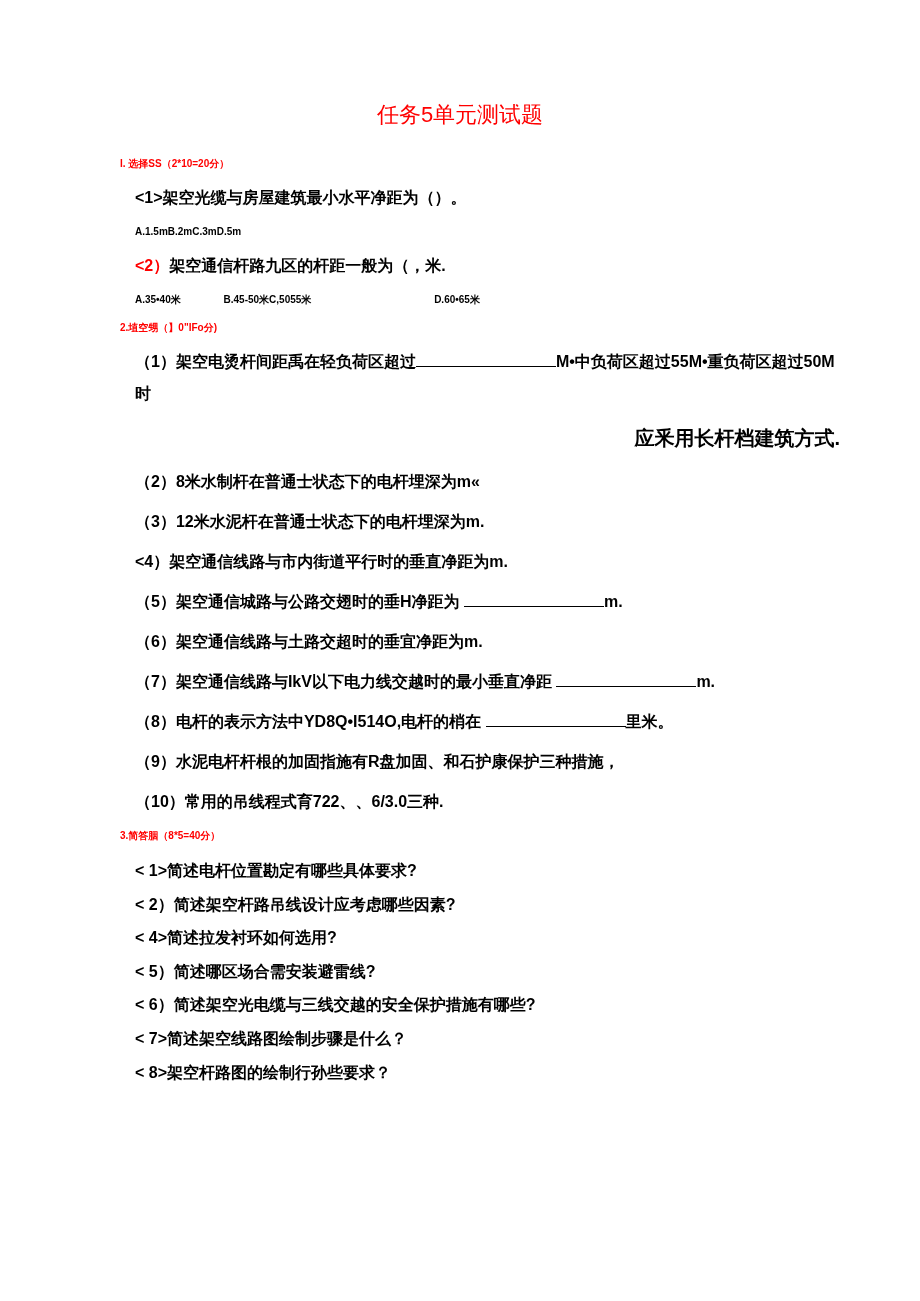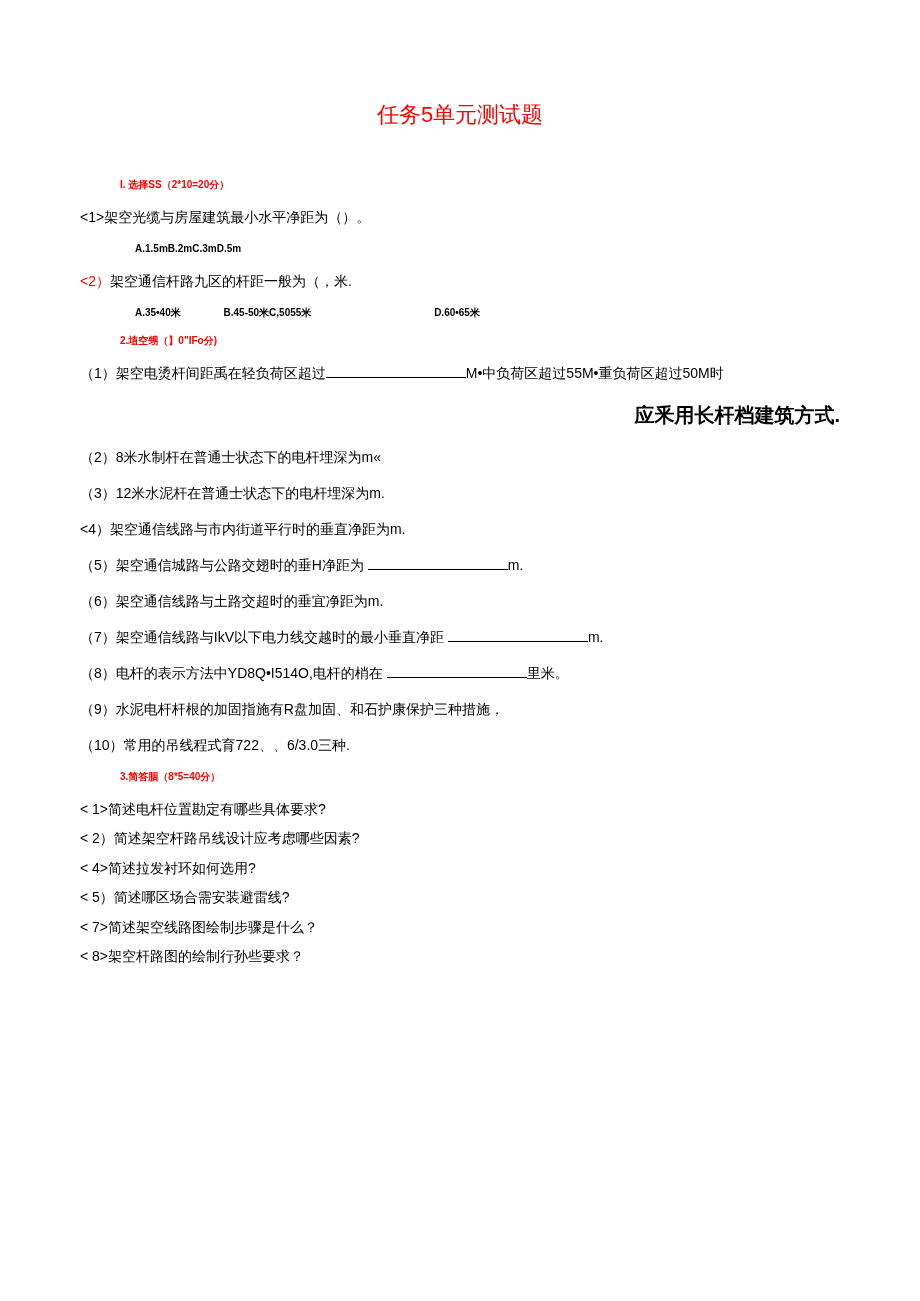--- a/index.html
+++ b/index.html
@@ -8,34 +8,35 @@
       margin: 0;
       padding: 100px 80px 60px 80px;
       width: 920px;
       box-sizing: border-box;
       color: #000000;
     }
     .title {
       text-align: center;
       color: #ff0000;
       font-size: 22px;
-      margin-bottom: 45px;
+      margin-bottom: 24px;
       font-weight: normal;
     }
     .section-heading {
       color: #ff0000;
       font-size: 10px;
       font-weight: bold;
       margin-left: 40px;
       margin-bottom: 8px;
       line-height: 2;
     }
     .question {
-      font-size: 14px;
-      font-weight: normal;
+      font-size: 16px;
+      font-weight: bold;
+      margin-left: 55px;
       margin-bottom: 8px;
       line-height: 2;
     }
     .question-cont {
       font-size: 20px;
       font-weight: bold;
       margin-left: 0px;
       margin-bottom: 8px;
       line-height: 2;
       text-align: right;
@@ -115,15 +116,16 @@
 <div class="question">（9）水泥电杆杆根的加固指施有R盘加固、和石护康保护三种措施，</div>
 <div class="question">（10）常用的吊线程式育722、、6/3.0三种.</div>
 
 <div class="section-heading">3.简答胭（8*5=40分）</div>
 
 <div class="q-list">
   <div class="question">&lt; 1&gt;简述电杆位置勘定有哪些具体要求?</div>
   <div class="question">&lt; 2）简述架空杆路吊线设计应考虑哪些因素?</div>
   <div class="question">&lt; 4&gt;简述拉发衬环如何选用?</div>
   <div class="question">&lt; 5）简述哪区场合需安装避雷线?</div>
+  <div class="question">&lt; 6）简述架空光电缆与三线交越的安全保护措施有哪些?</div>
   <div class="question">&lt; 7&gt;简述架空线路图绘制步骤是什么？</div>
   <div class="question">&lt; 8&gt;架空杆路图的绘制行孙些要求？</div>
 </div>
 
 </body></html>

